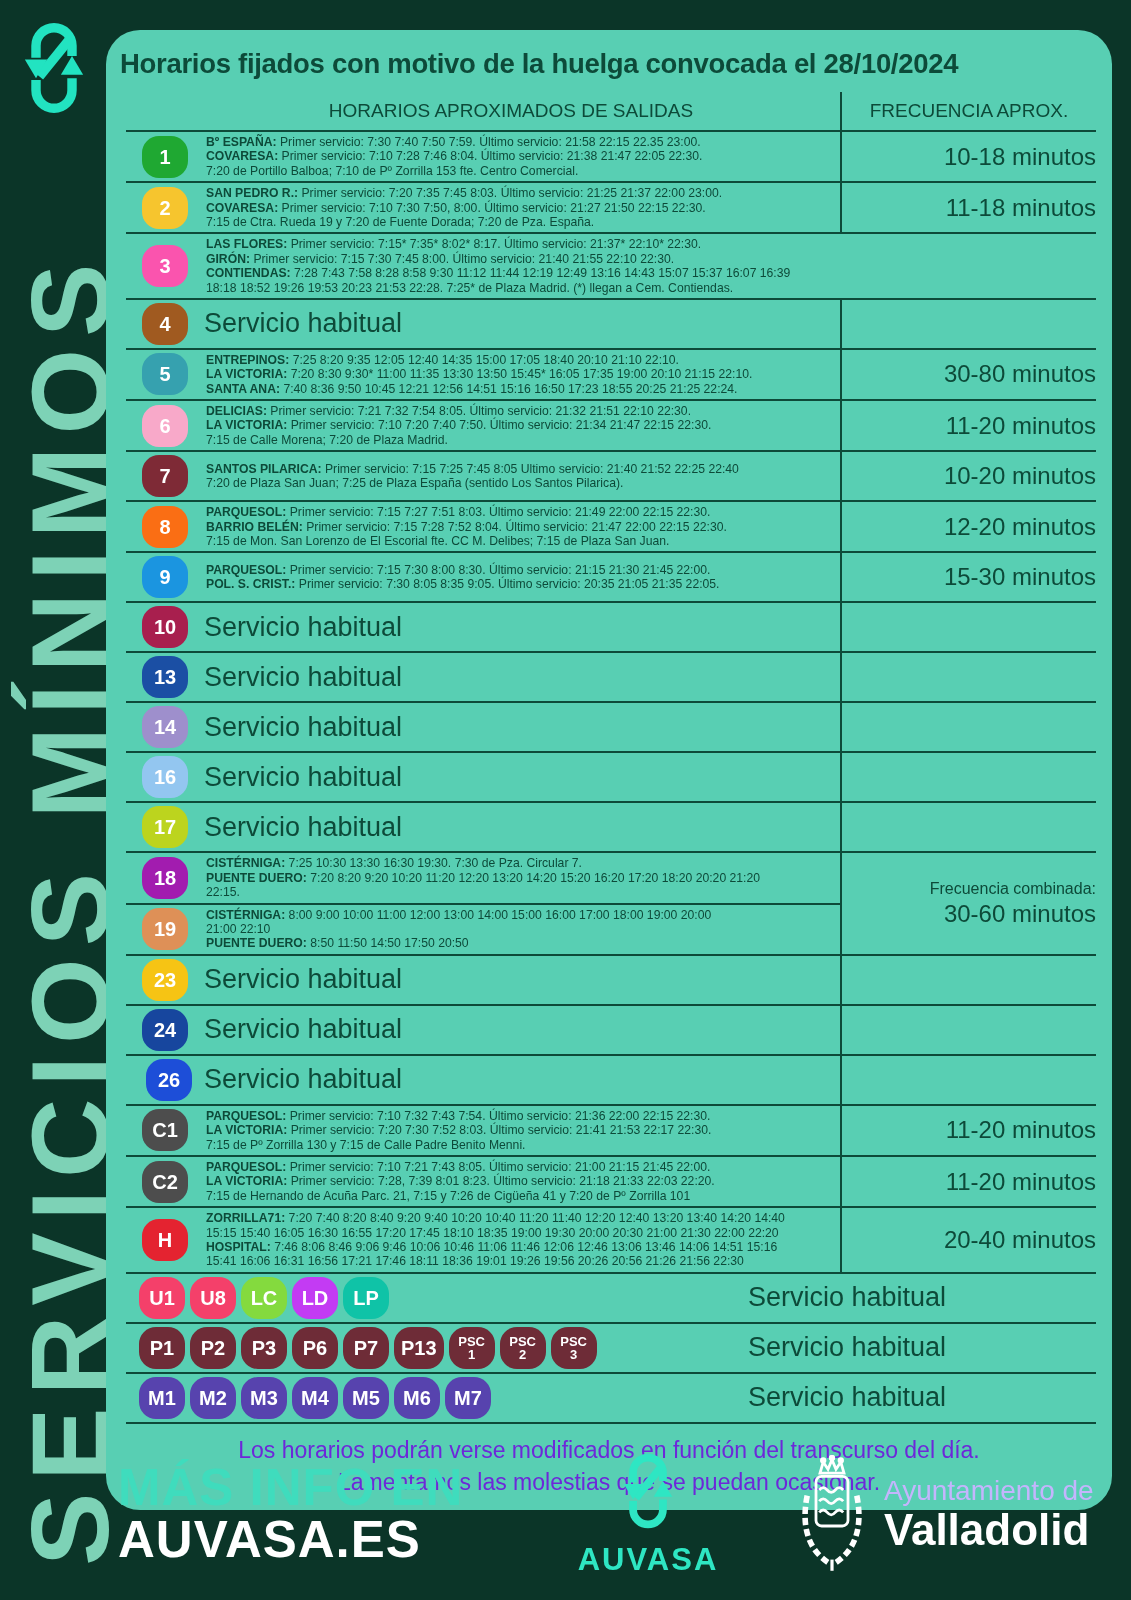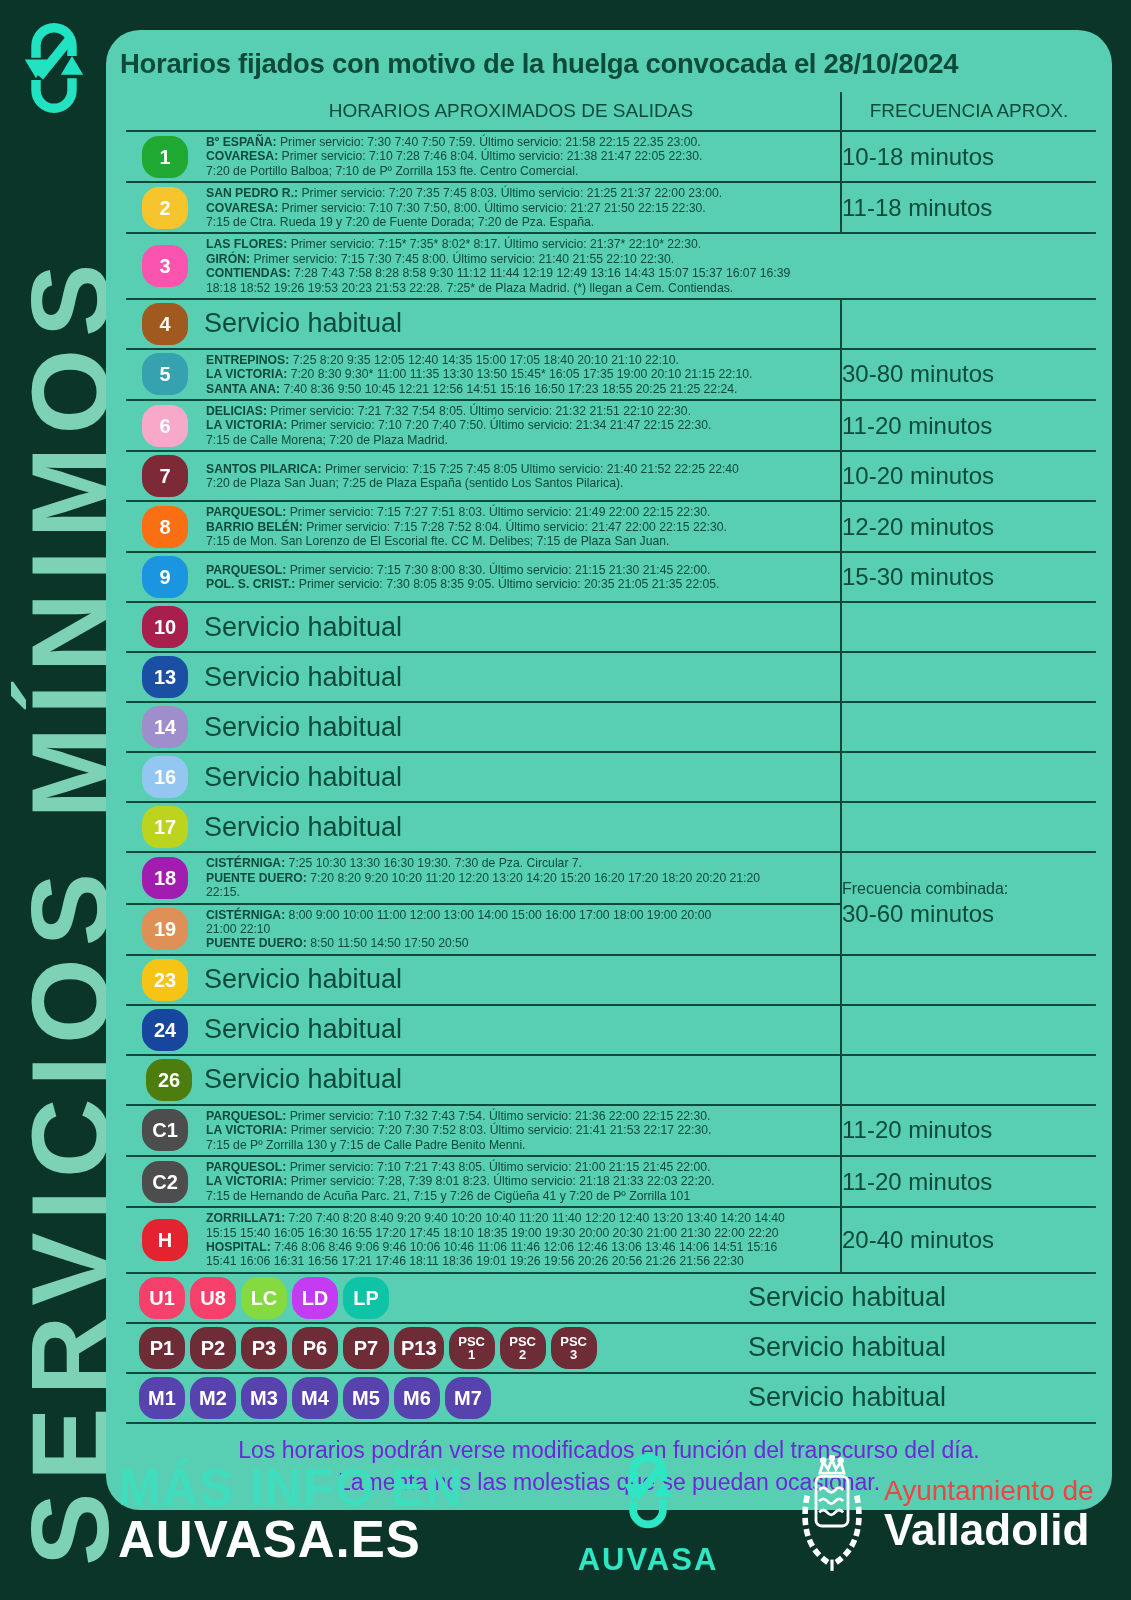--- a/index.html
+++ b/index.html
@@ -43,40 +43,40 @@
     display:flex; flex-direction:column; align-items:center; justify-content:center;
     color:#fff; font-weight:700; font-size:20px; line-height:1;
   }
   .badge .sub { font-size:13px; }
   .badge.psc { font-size:13px; }
   .sched-cell { flex:1; padding:3px 2px; }
   .sched-line { font-size:12.2px; line-height:1.18; color:#0d4a39; font-weight:400; }
   .sched-line .b { font-weight:700; }
   .sched-cell.habitual { font-size:27px; color:#0d4a39; padding:4px 0; }
   .freq-cell { width:256px; flex:none; align-self:stretch; border-left:2px solid #0d4a39;
-               display:flex; flex-direction:column; align-items:flex-start; justify-content:center; gap:2px; }
+               display:flex; flex-direction:column; align-items:flex-end; justify-content:center; gap:2px; }
   .freq-big { font-size:24px; color:#0d4a39; }
   .freq-small { font-size:16px; color:#0d4a39; }
   .group-left { flex:1; display:flex; flex-direction:column; align-self:stretch; }
   .subrow { display:flex; align-items:center; min-height:46px; flex:1; }
   .subrow + .subrow { border-top:2px solid #0d4a39; }
   .badges-row { padding:3px 0; }
   .badges-strip { display:flex; gap:5px; margin-left:13px; align-items:center; }
   .badges-label { margin-left:auto; margin-right:150px; font-size:27px; color:#0d4a39; }
   .panel-note { margin-top:10px; text-align:center; font-size:23px; line-height:1.4; color:#6d28d9; }
   
   .more-info { position:absolute; left:118px; top:1462px; line-height:1.02; }
   .more-info .l1 { font-size:51px; font-weight:800; letter-spacing:1px; color:#3fdcbd; }
   .more-info .l2 { font-size:51px; font-weight:800; letter-spacing:1px; color:#ffffff; }
   .auvasa-bottom { position:absolute; left:560px; top:1448px; width:176px; text-align:center; }
   .auvasa-bottom svg { width:64px; height:86px; }
   .auvasa-wordmark { margin-top:4px; font-size:31px; font-weight:800; letter-spacing:2px; color:#2ee6c3; }
   .council { position:absolute; left:796px; top:1440px; display:flex; align-items:center; gap:16px; }
   .council svg { width:72px; height:148px; }
-  .council-text .c1 { font-size:28px; color:#ef4444; }
+  .council-text .c1 { font-size:28px; color:#c4b5fd; }
   .council-text .c2 { font-size:44px; font-weight:700; color:#ffffff; line-height:1.05; }
 </style>
 </head>
 <body>
 
 <svg class="sidebar-logo" viewBox="0 0 90 112">
   <g fill="none" stroke="#22e3c1" stroke-width="11">
     <path d="M24 44 V30 A21 21 0 0 1 66 30 V42"></path>
     <path d="M66 68 V82 A21 21 0 0 1 24 82 V70"></path>
     <path d="M28 66 L62 24"></path>
@@ -273,21 +273,21 @@
         </div>
         <div class="row">
           <div class="badge-cell">
             <div class="badge" style="background: rgb(23, 70, 158);">24</div>
           </div>
           <div class="sched-cell habitual">Servicio habitual</div>
           <div class="freq-cell"></div>
         </div>
         <div class="row">
           <div class="badge-cell">
-            <div class="badge" style="background: #4d7c0f; margin-left: 8px;">26</div>
+            <div class="badge" style="background: #1d4ed8; margin-left: 8px;">26</div>
           </div>
           <div class="sched-cell habitual">Servicio habitual</div>
           <div class="freq-cell"></div>
         </div>
         <div class="row">
           <div class="badge-cell">
             <div class="badge" style="background: rgb(77, 77, 77);">C1</div>
           </div>
           <div class="sched-cell">
             <div class="sched-line"><span></span><span class="b">PARQUESOL:</span><span> Primer servicio: 7:10 7:32 7:43 7:54. Último servicio: 21:36 22:00 22:15 22:30.</span></div>

